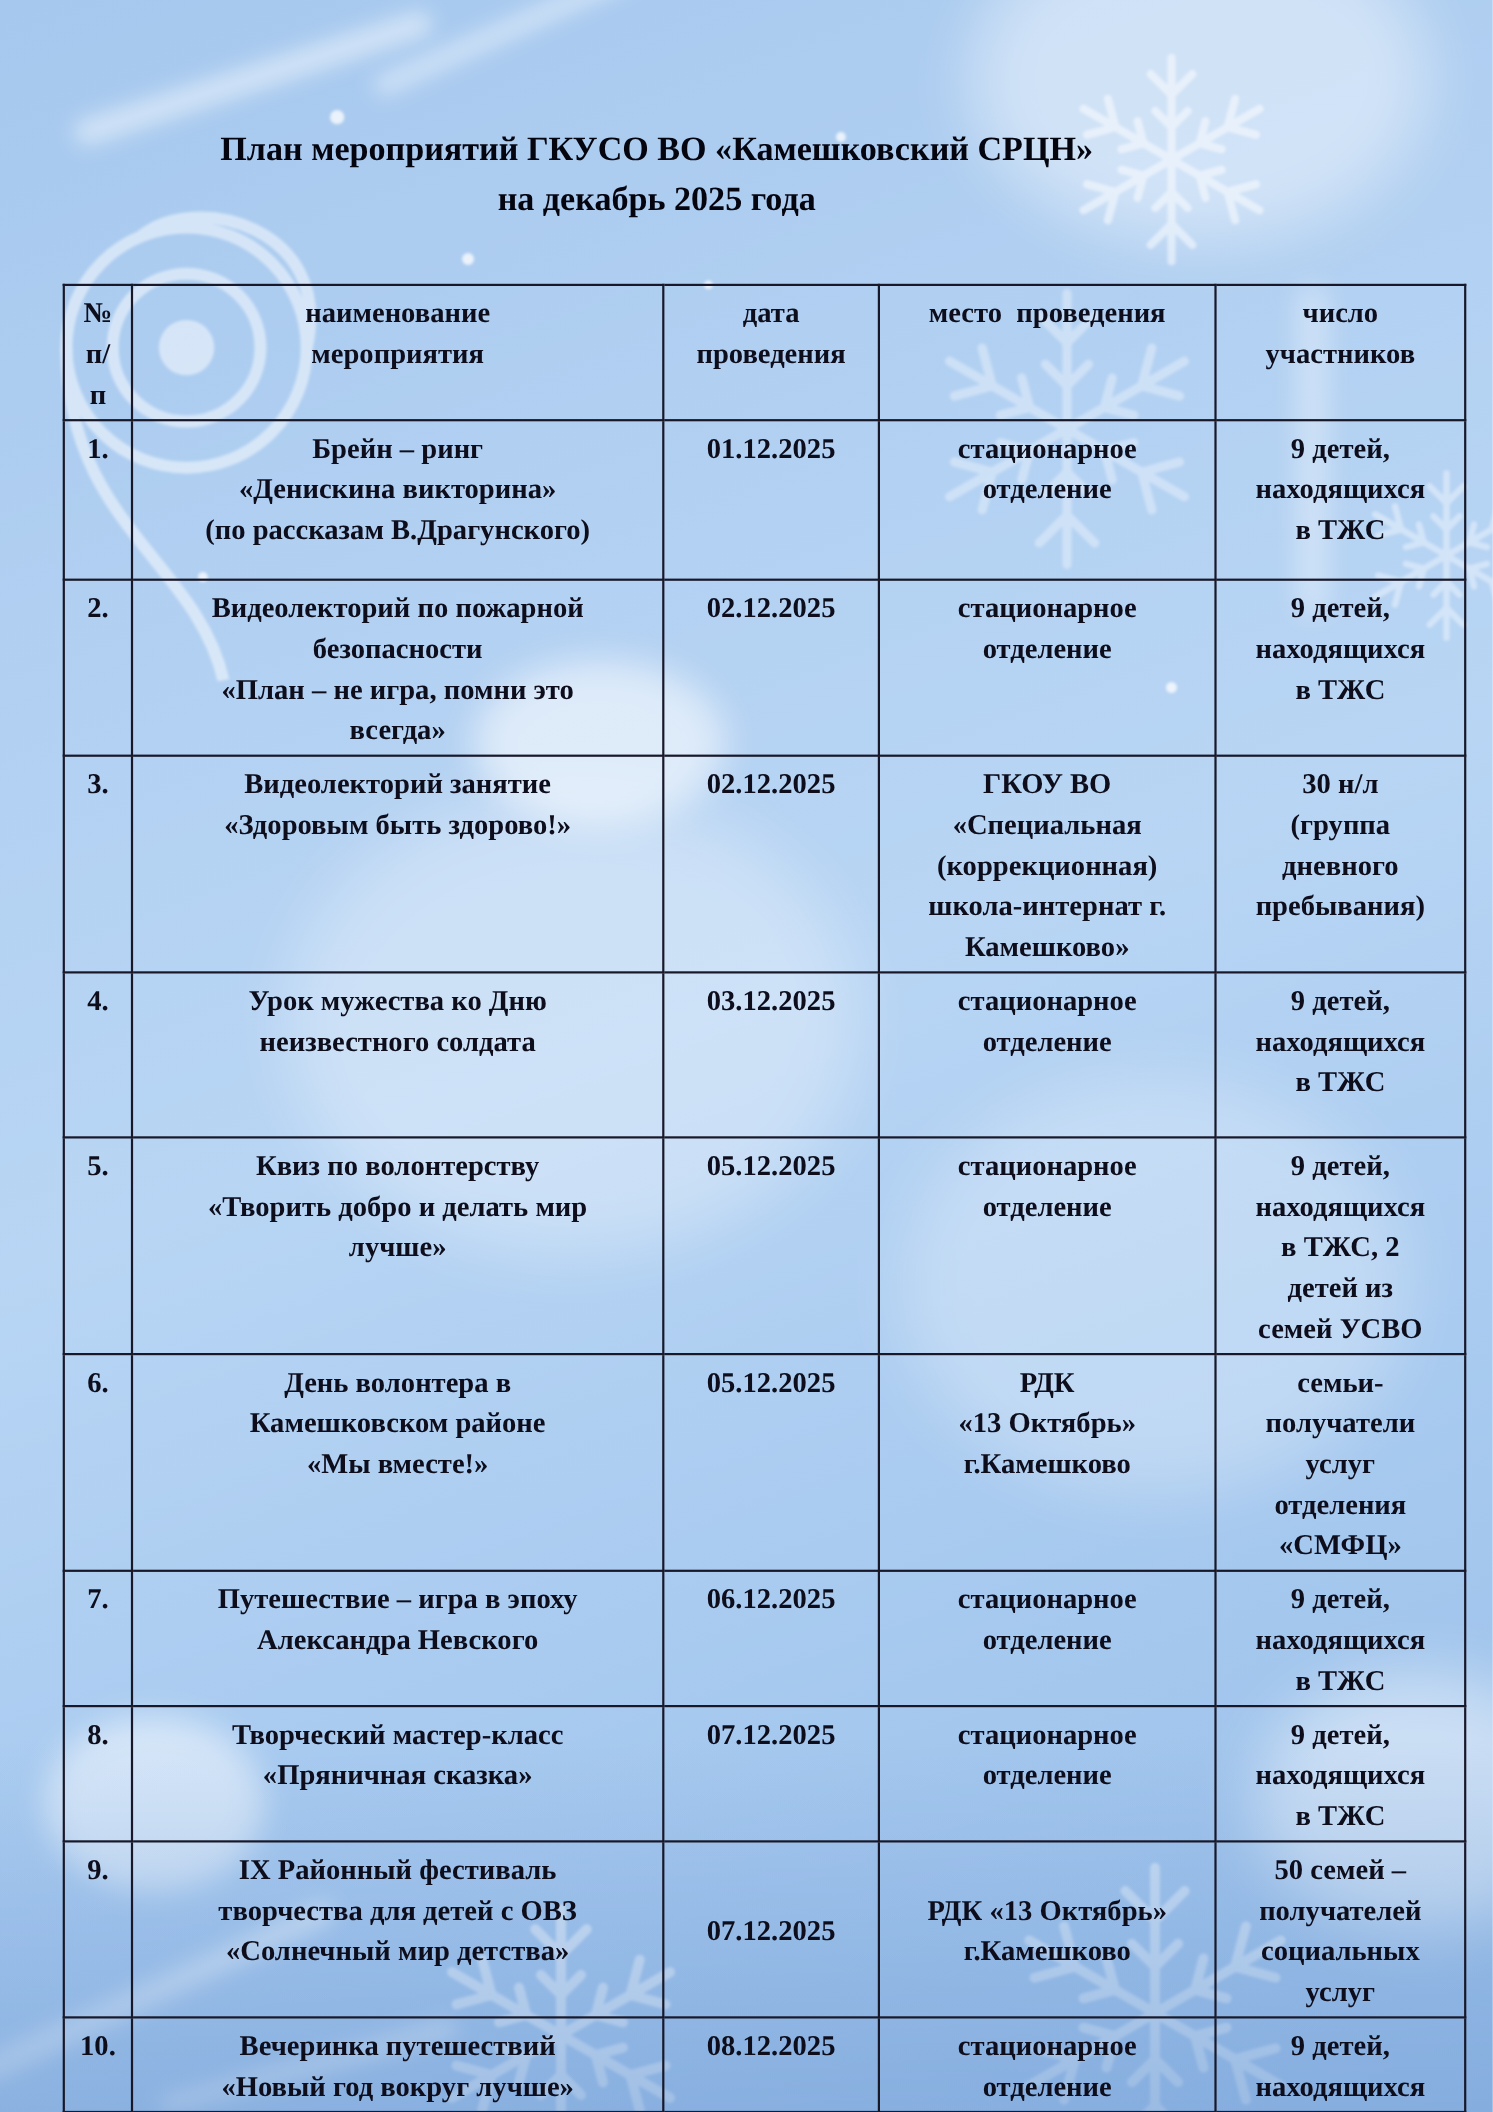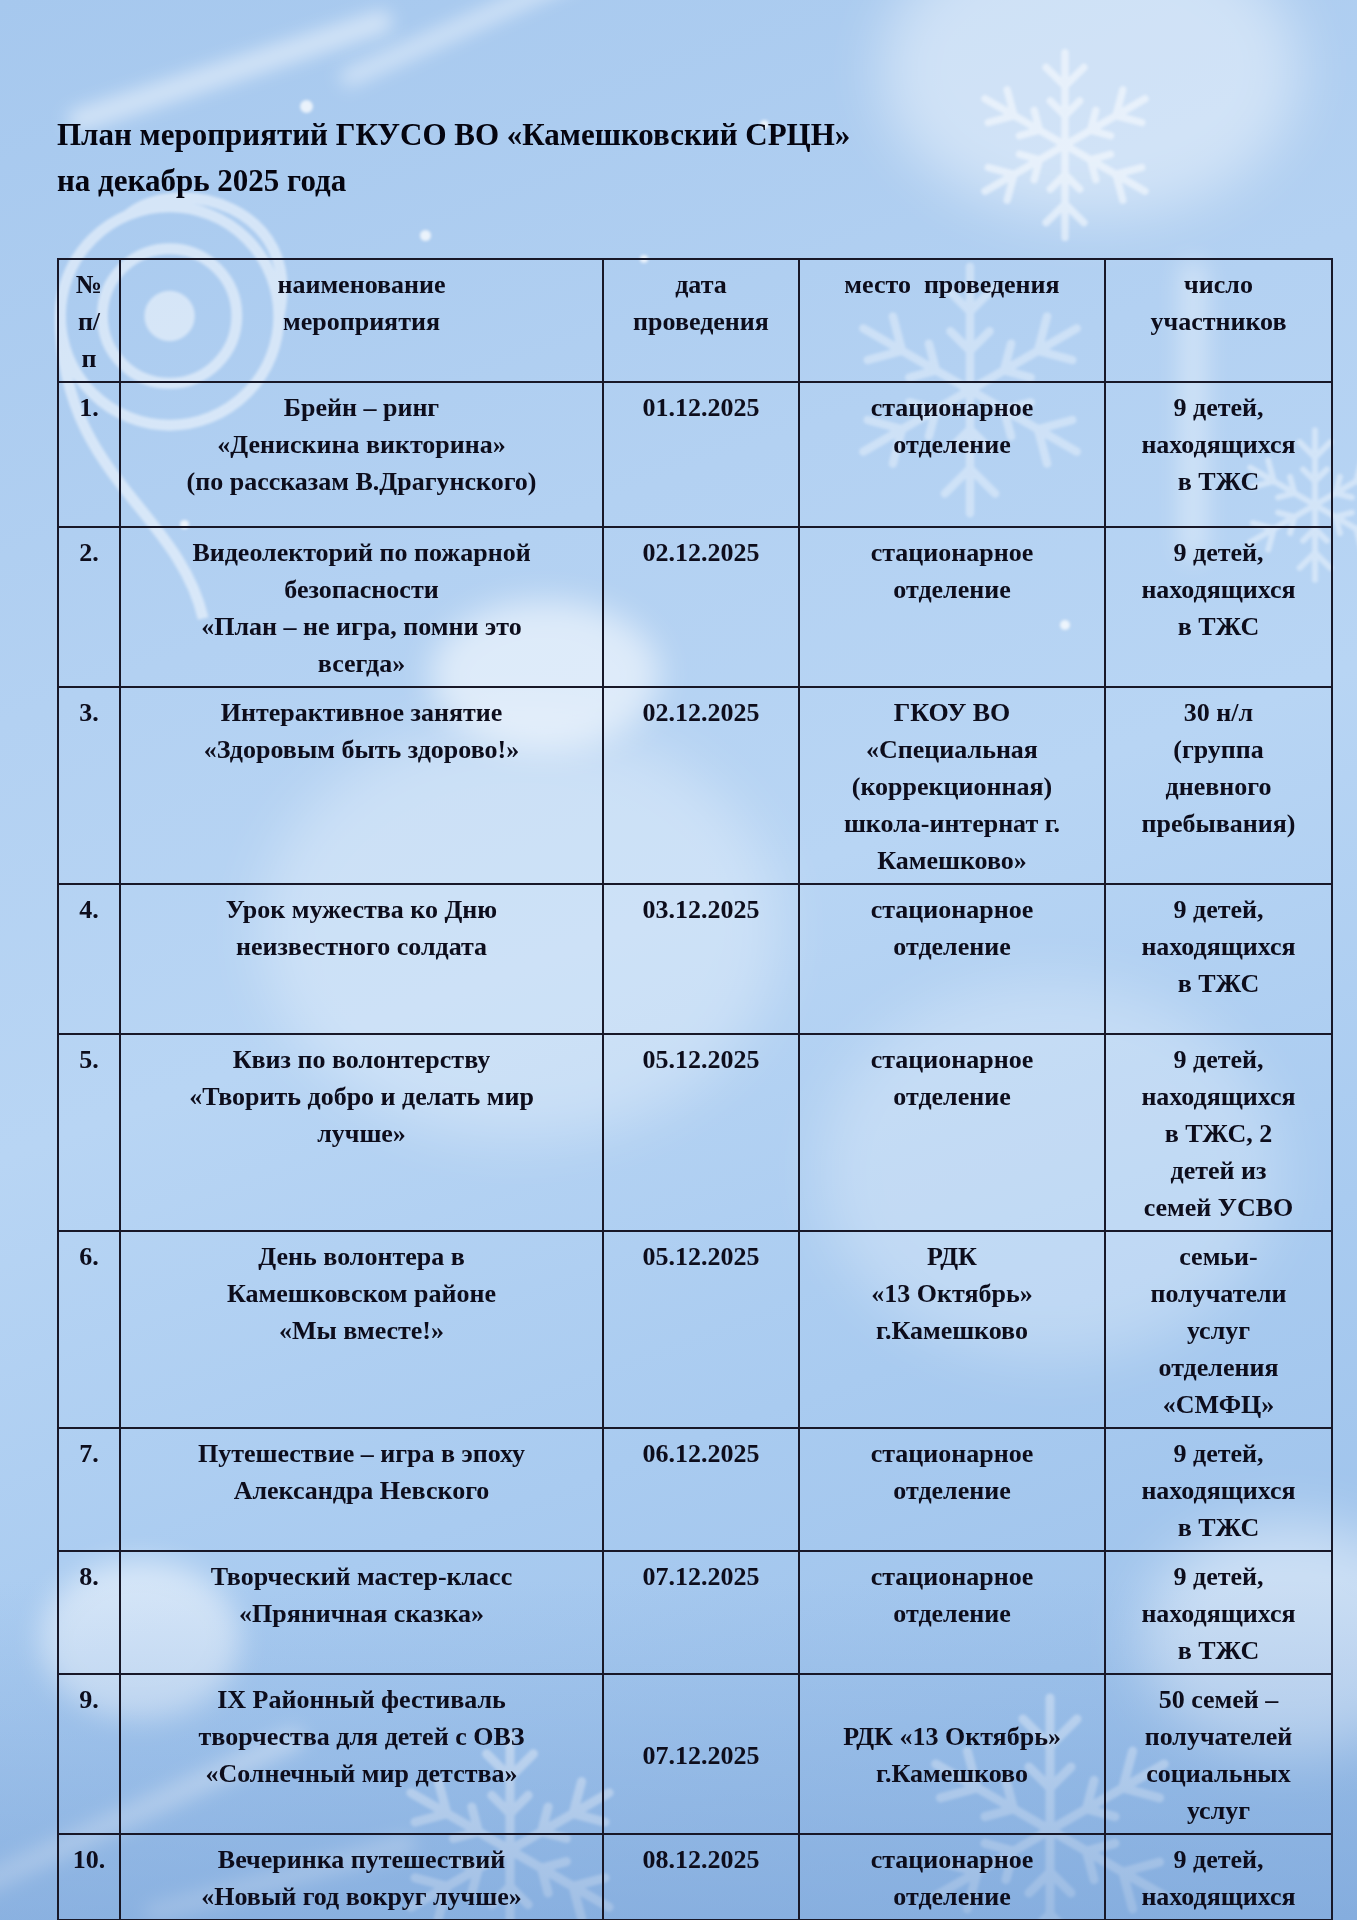--- a/index.html
+++ b/index.html
@@ -14,21 +14,21 @@
   .bg-streak{position:absolute;background:rgba(255,255,255,.5);border-radius:12px;filter:blur(9px);}
   .bg-bottom-shade{position:absolute;left:0;right:0;bottom:0;height:340px;
     background:linear-gradient(rgba(125,165,215,0),rgba(118,160,214,.55));}
   .flake,.swirl{position:absolute;filter:blur(1.6px);}
   .dot{position:absolute;border-radius:50%;background:rgba(255,255,255,.75);filter:blur(1.5px);}
 
   .content{position:relative;z-index:2;}
 
   .title-block{
     width:1080px;margin-left:57px;padding-top:112px;
-    color:#050510;
+    text-align:center;color:#050510;
     font-weight:bold;font-size:31px;line-height:46px;
   }
   .title-line{white-space:pre-line;}
 
   table.events{
     margin:54px 0 0 57px;
     border-collapse:collapse;
     table-layout:fixed;
     width:1274px;
     background:transparent;
@@ -190,21 +190,21 @@
 всегда»</td>
         <td class="td-date">02.12.2025</td>
         <td class="td-place">стационарное
 отделение</td>
         <td class="td-part">9 детей,
 находящихся
 в ТЖС</td>
       </tr>
       <tr data-row="3" style="height:182px;">
         <td class="td-num">3.</td>
-        <td class="td-name">Интерактивное занятие
+        <td class="td-name">Видеолекторий занятие
 «Здоровым быть здорово!»</td>
         <td class="td-date">02.12.2025</td>
         <td class="td-place">ГКОУ ВО
 «Специальная
 (коррекционная)
 школа-интернат г.
 Камешково»</td>
         <td class="td-part">30 н/л
 (группа
 дневного

